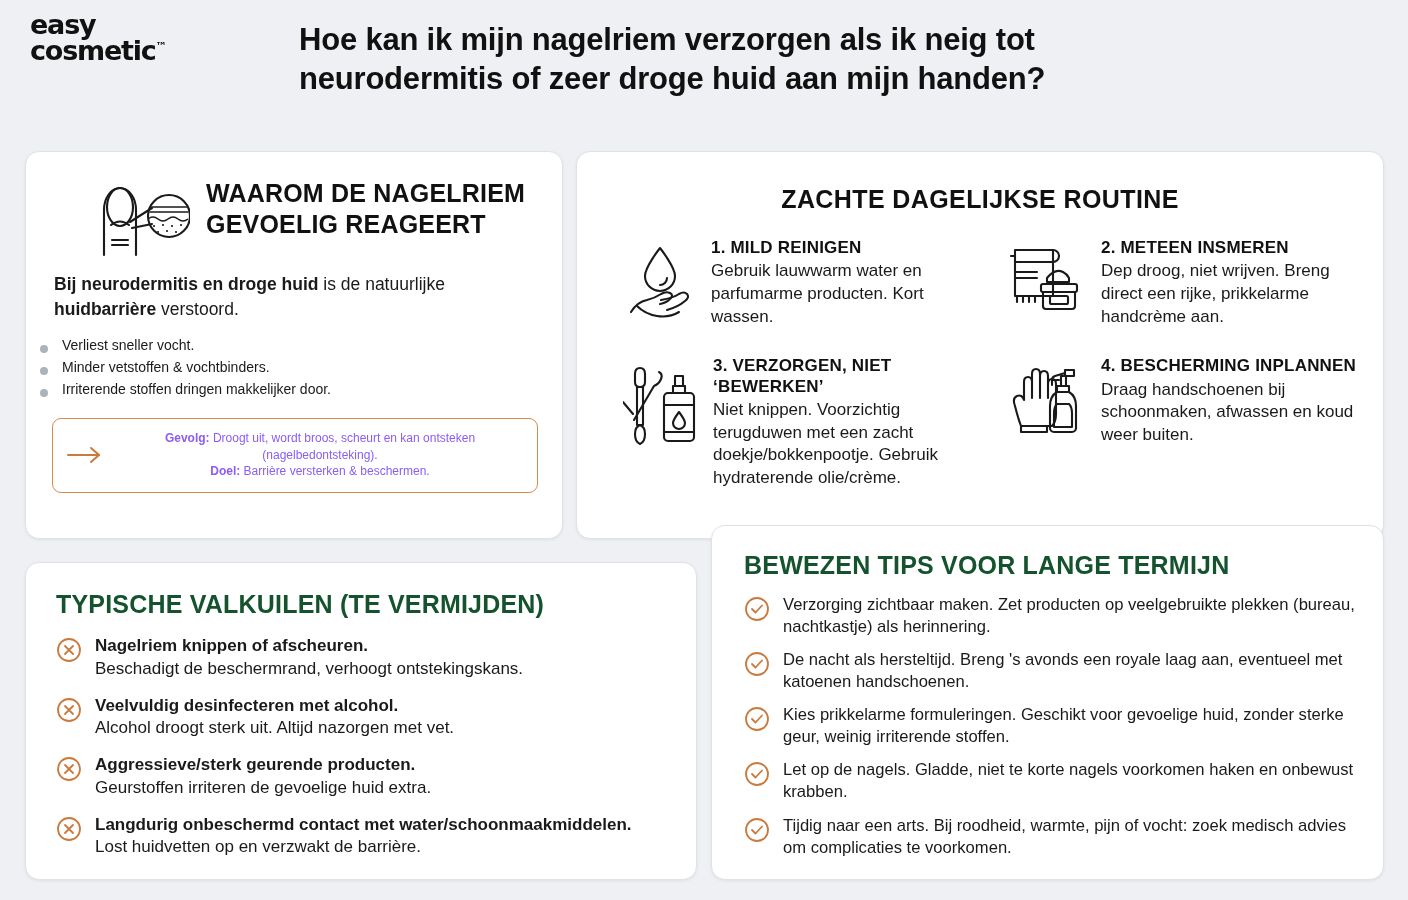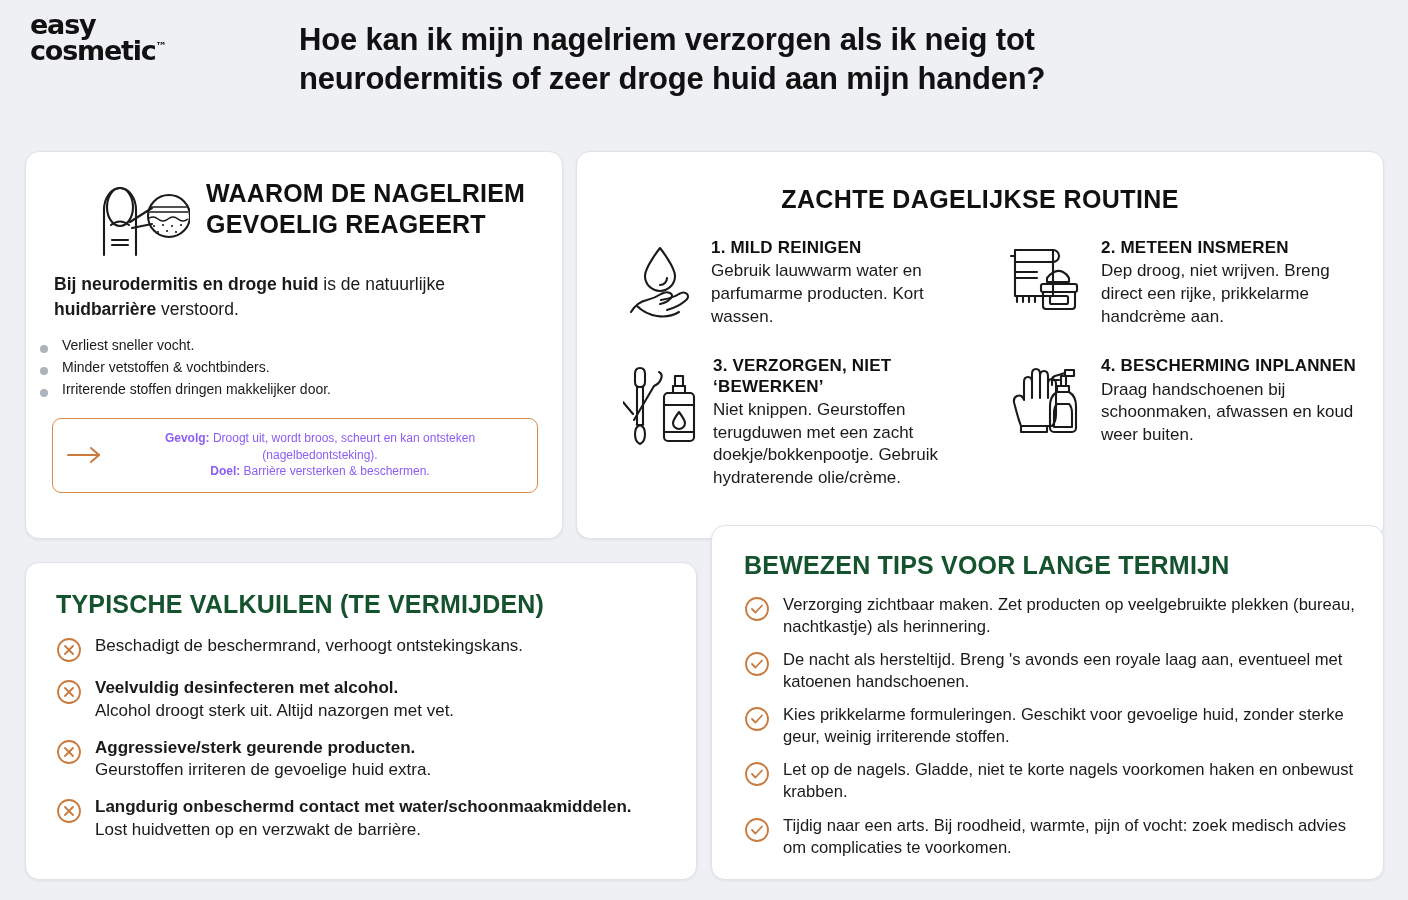--- a/index.html
+++ b/index.html
@@ -232,21 +232,21 @@
               <path d="M52 16 h8 v10 h-8 Z"></path>
               <path d="M50 26 h12 v7 h-12 Z"></path>
               <path d="M45 33 h22 a4 4 0 0 1 4 4 v40 a4 4 0 0 1 -4 4 H45 a4 4 0 0 1 -4 -4 V37 a4 4 0 0 1 4 -4 Z"></path>
               <path d="M41 45 h30 M41 72 h30"></path>
               <path d="M56 52 q-6 8 -6 11 a6 6 0 0 0 12 0 q0 -3 -6 -11 Z"></path>
             </g>
           </svg>
         </span>
         <div>
           <div class="step-h">3. VERZORGEN, NIET ‘BEWERKEN’</div>
-          <div class="step-b">Niet knippen. Geurstoffen terugduwen met een zacht doekje/bokkenpootje. Gebruik hydraterende olie/crème.</div>
+          <div class="step-b">Niet knippen. Voorzichtig terugduwen met een zacht doekje/bokkenpootje. Gebruik hydraterende olie/crème.</div>
         </div>
       </div>
 
       <div class="step">
         <span class="s-icon">
           <svg width="80" height="80" viewBox="0 0 80 80">
             <g fill="none" stroke="#1a1a1a" stroke-width="2.1" stroke-linecap="round" stroke-linejoin="round">
               <path d="M8 46 q-3 -8 2 -10 q5 -2 7 4 V22 q0 -5 4 -5 q4 0 4 5 v16 V14 q0 -5 4 -5 q4 0 4 5 v24 V16 q0 -5 4 -5 q4 0 4 5 v22 V24 q0 -5 4 -5 q4 0 4 5 v30 q0 8 -4 12 H14 q-3 -8 -6 -20 Z"></path>
               <path d="M14 66 v6 h26 v-6"></path>
               <path d="M58 10 h9 v6 h-9 Z"></path>
@@ -271,21 +271,21 @@
   <section class="card" id="card-pitfalls">
     <div class="sec-title">TYPISCHE VALKUILEN (TE VERMIJDEN)</div>
     <ul class="pf-list">
       <li>
         <span class="badge">
           <svg width="26" height="26" viewBox="0 0 26 26">
               <circle cx="13" cy="13" r="11" fill="none" stroke="#c97a3c" stroke-width="1.8"></circle>
               <path d="M9 9 L17 17 M17 9 L9 17" fill="none" stroke="#c97a3c" stroke-width="1.8" stroke-linecap="round"></path>
             </svg>
         </span>
-        <span class="pf-txt"><span>Beschadigt de beschermrand, verhoogt ontstekingskans.</span></span>
+        <span class="pf-txt"><b>Nagelriem knippen of afscheuren.</b><span>Beschadigt de beschermrand, verhoogt ontstekingskans.</span></span>
       </li>
       <li>
         <span class="badge">
           <svg width="26" height="26" viewBox="0 0 26 26">
               <circle cx="13" cy="13" r="11" fill="none" stroke="#c97a3c" stroke-width="1.8"></circle>
               <path d="M9 9 L17 17 M17 9 L9 17" fill="none" stroke="#c97a3c" stroke-width="1.8" stroke-linecap="round"></path>
             </svg>
         </span>
         <span class="pf-txt"><b>Veelvuldig desinfecteren met alcohol.</b><span>Alcohol droogt sterk uit. Altijd nazorgen met vet.</span></span>
       </li>

